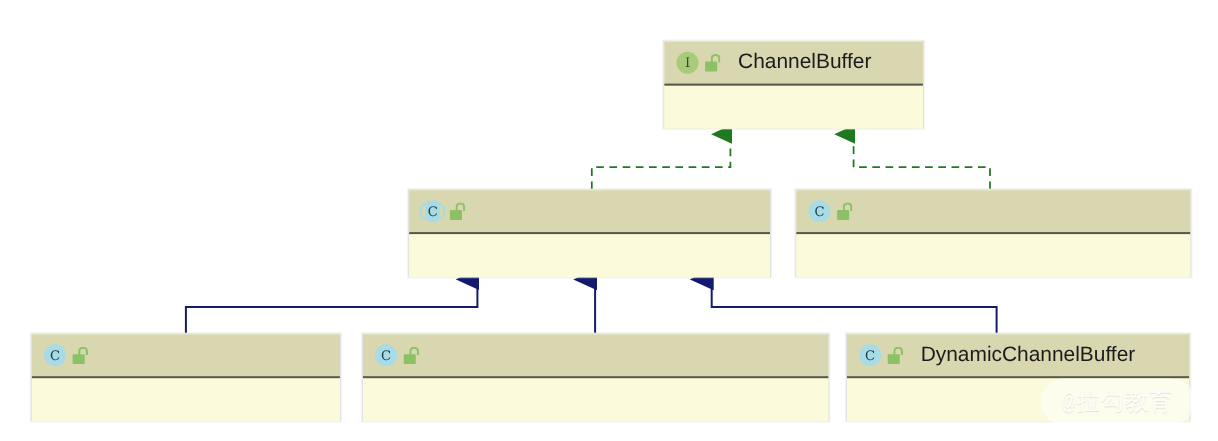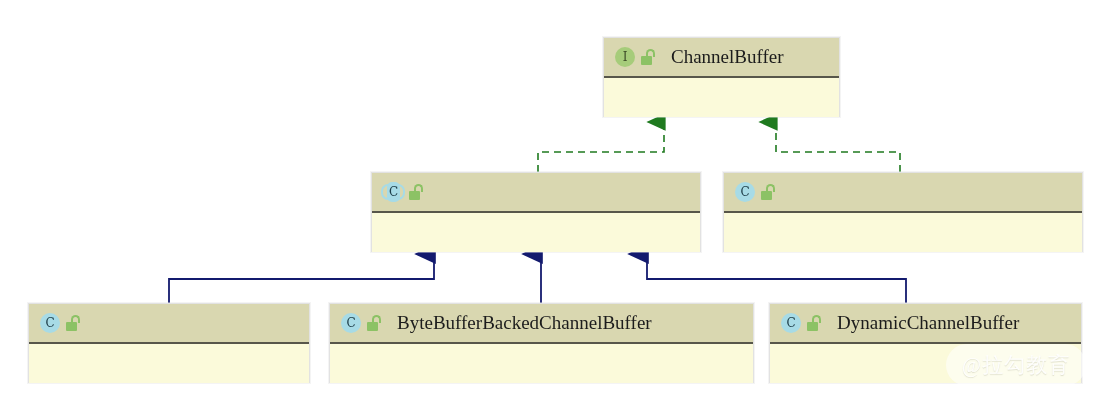--- a/index.html
+++ b/index.html
@@ -42,21 +42,21 @@
   }
   .uml-body {
     box-sizing: border-box;
     height: 39px;
     background: #fbfada;
   }
   .uml-title {
     font-size: 19px;
     color: #1c1c1c;
     letter-spacing: 0px;
-    font-family: Liberation Serif, serif;
+    font-family: Liberation Sans, sans-serif;
     padding-left: 14px;
   }
   
   .icon-stereotype {
     position: relative;
     width: 22px;
     height: 22px;
     flex: 0 0 22px;
   }
   .icon-stereotype .disc {
@@ -150,21 +150,21 @@
     width: 140px;
     height: 42px;
     border-radius: 21px;
     background: rgba(255,255,255,0.55);
     display: flex;
     align-items: center;
     justify-content: center;
     color: rgba(255,255,255,0.92);
     font-size: 21px;
     letter-spacing: 1px;
-    font-family: Liberation Serif, serif;
+    font-family: Liberation Mono, monospace;
     text-shadow: 0 1px 1px rgba(140,140,110,0.25);
   }
 </style>
 </head>
 <body>
 
 <div id="diagram-canvas">
 
   <svg id="edge-layer" viewBox="0 0 1107 401" width="1107" height="401" xmlns="http://www.w3.org/2000/svg">
     <defs>
@@ -257,21 +257,20 @@
 
   <div class="uml-class" style="left:329px; top:303px; width:425px; height:80px;">
     <div class="uml-header">
       <span class="icon-stereotype icon-class">
         <span class="disc">C</span>
       </span>
       <span class="icon-lock">
         <span class="shackle"></span>
           <span class="body-lock"></span>
       </span>
-      <span class="uml-title">ByteBufferBackedChannelBuffer</span>
     </div>
     <div class="uml-body"></div>
   </div>
 
   <div class="uml-class" style="left:769px; top:303px; width:313px; height:80px;">
     <div class="uml-header">
       <span class="icon-stereotype icon-class">
         <span class="disc">C</span>
       </span>
       <span class="icon-lock">

